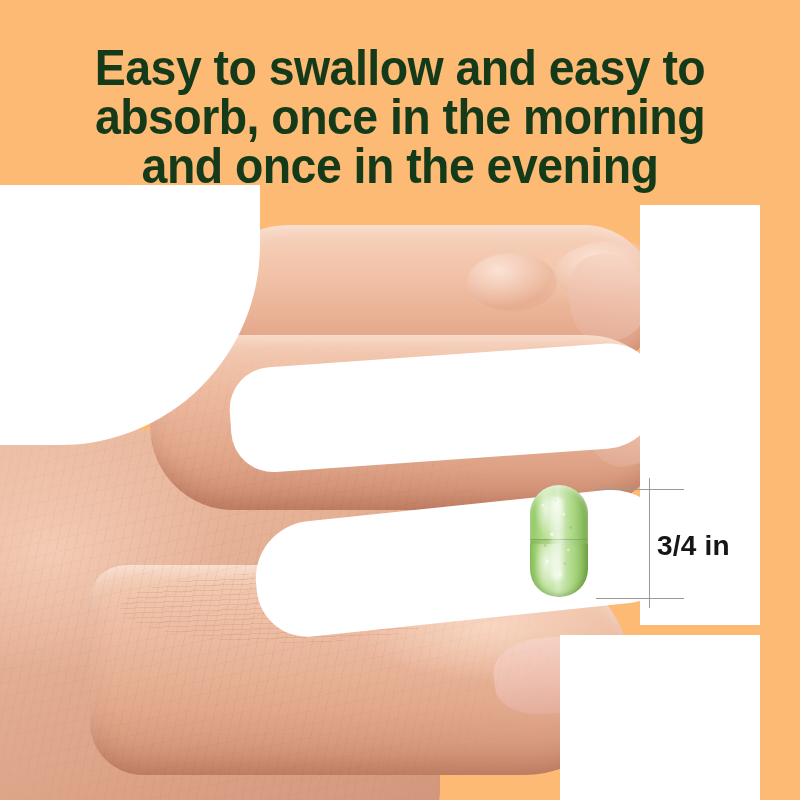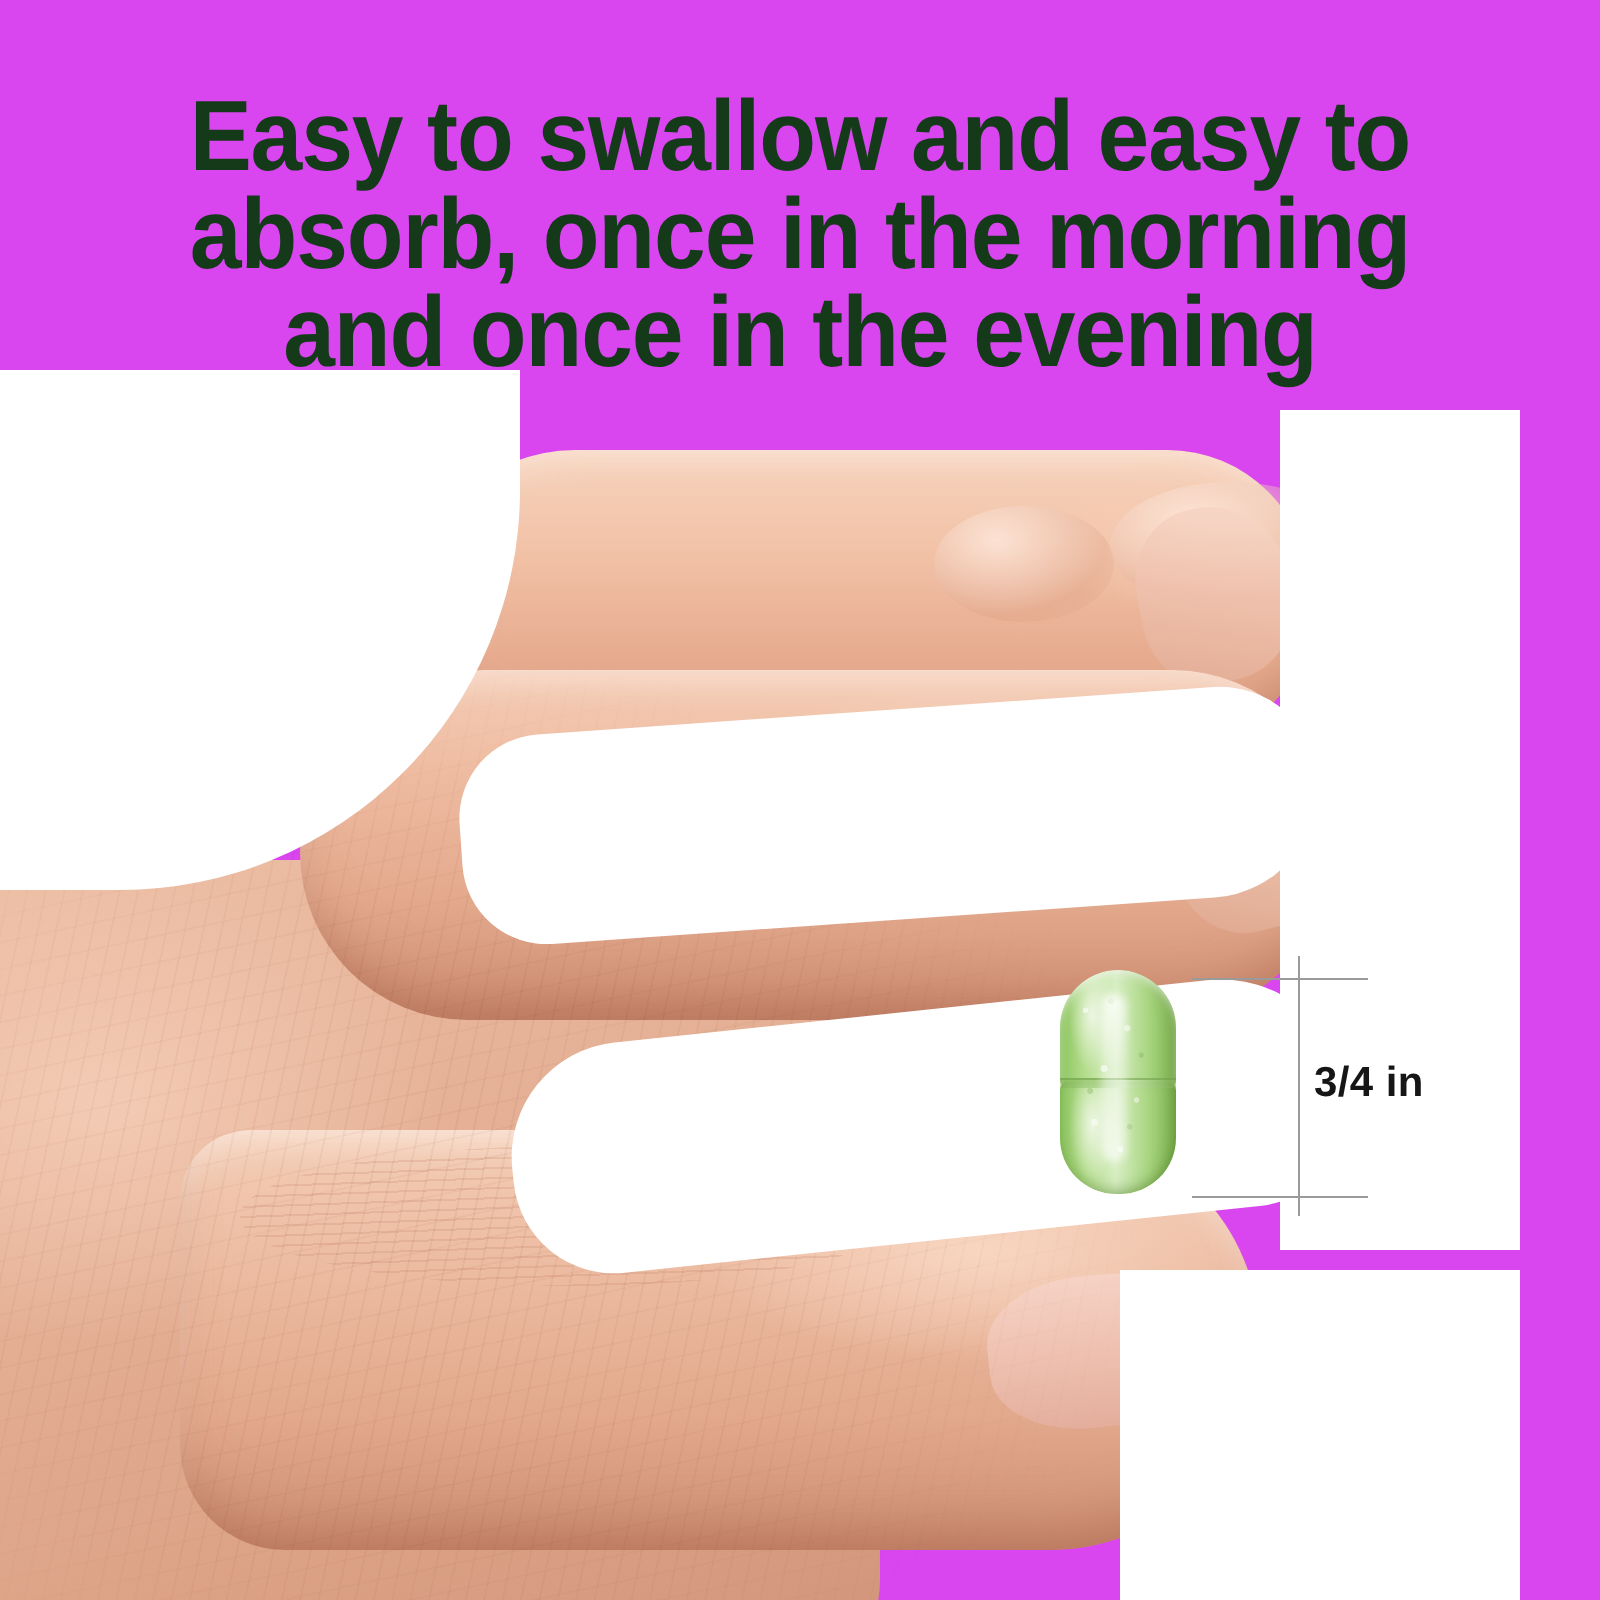--- a/index.html
+++ b/index.html
@@ -6,21 +6,21 @@
   * { margin:0; padding:0; box-sizing:border-box; }
   html, body {
     width:800px; height:800px;
     background:#ffffff;
     font-family:"Liberation Sans", sans-serif;
     overflow:hidden;
   }
   #stage {
     position:relative;
     width:800px; height:800px;
-    background:#d946ef;
+    background:#fdba74;
     overflow:hidden;
   }
 
   
   #headline {
     position:absolute;
     left:0; top:44px;
     width:800px;
     text-align:center;
     color:#143A19;
@@ -255,21 +255,21 @@
     background:#9a9a9a;
   }
   .m-tick-top    { top:489px; }
   .m-tick-bottom { top:598px; }
   #measure-label {
     position:absolute;
     left:657px; top:530px;
     color:#161616;
     font-family:"Liberation Sans", sans-serif;
     font-weight:700;
-    font-size:21px;
+    font-size:28px;
     letter-spacing:0.2px;
     white-space:nowrap;
   }
 </style>
 </head>
 <body>
 
 <div id="stage">
 
   <div id="headline">

